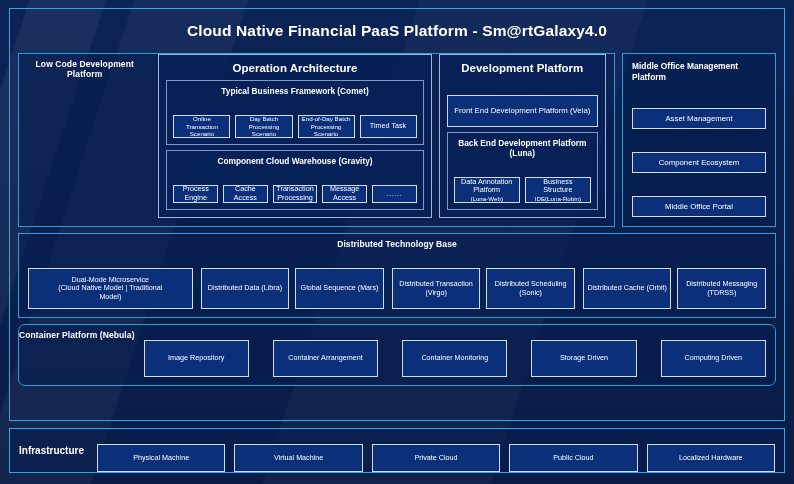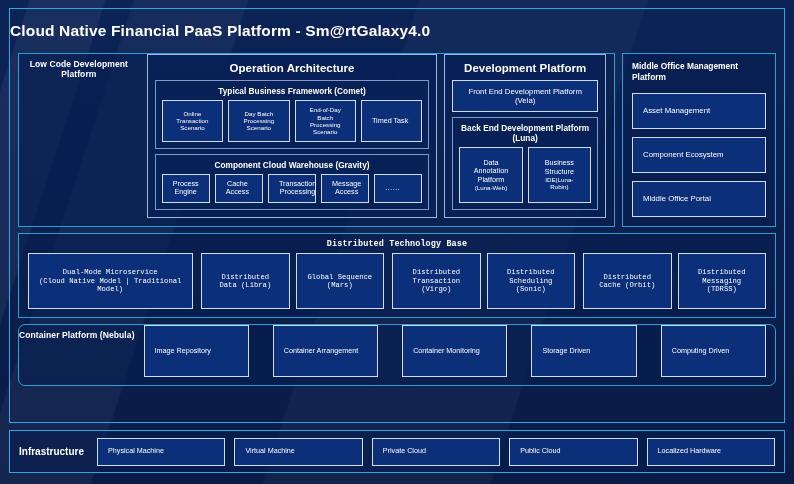--- a/index.html
+++ b/index.html
@@ -48,21 +48,21 @@
     flex-direction: column;
     min-height: 0;
     padding: 0 0 8px 0;
   }
 
   .title-bar {
     height: 44px;
     flex: 0 0 44px;
     display: flex;
     align-items: center;
-    justify-content: flex-start;
+    justify-content: center;
   }
   .title-bar .title {
     color: #ffffff;
     font-size: 15.5px;
     font-weight: bold;
     letter-spacing: 0.15px;
   }
 
   .frame-body {
     flex: 1 1 auto;
@@ -161,25 +161,27 @@
     min-height: 0;
   }
 
   
   .tile {
     border: 1px solid #cfdcf2;
     background: #0b2f78;
     color: #ffffff;
     display: flex;
     align-items: center;
+    justify-content: center;
     text-align: center;
     flex: 1 1 0;
     min-width: 0;
-    padding: 2px 10px;
+    padding: 2px 3px;
     line-height: 1.18;
+    margin-top: 15px;
   }
   .tile-xs { font-size: 6.2px; }
   .tile-sm { font-size: 7.2px; }
   .tile-md { font-size: 7.8px; }
 
   .tile .l2 { display: block; }
 
   
   .dev .subpanel-body { gap: 5px; }
   .dev-front {
@@ -208,21 +210,20 @@
     display: flex;
     flex-direction: column;
     gap: 8px;
   }
 
   
   .row-dtb {
     flex: 0 0 85px;
     display: flex;
     flex-direction: column;
-    font-family: Liberation Mono, monospace;
   }
   .dtb-body {
     flex: 1 1 auto;
     display: flex;
     gap: 8px;
     padding: 0 9px 8px 9px;
     min-height: 0;
   }
   .dtb-wide {
     flex: 1 1 23%;

